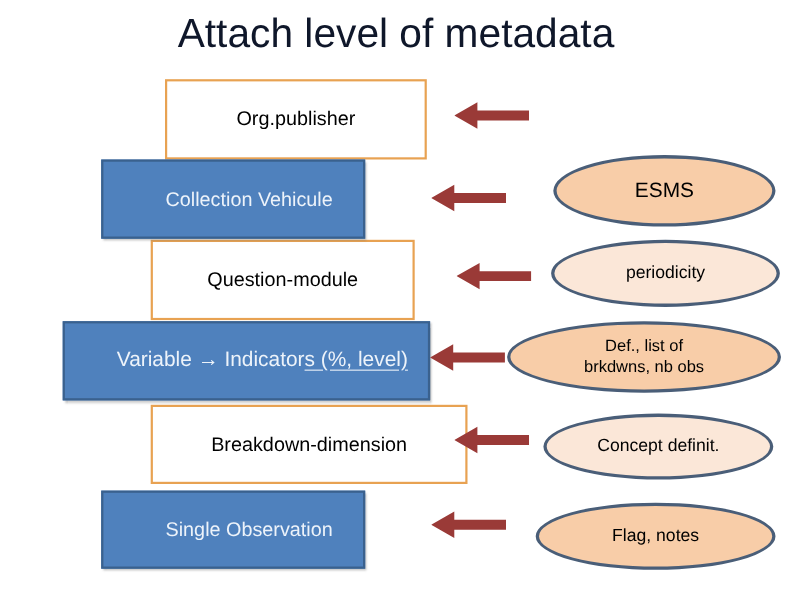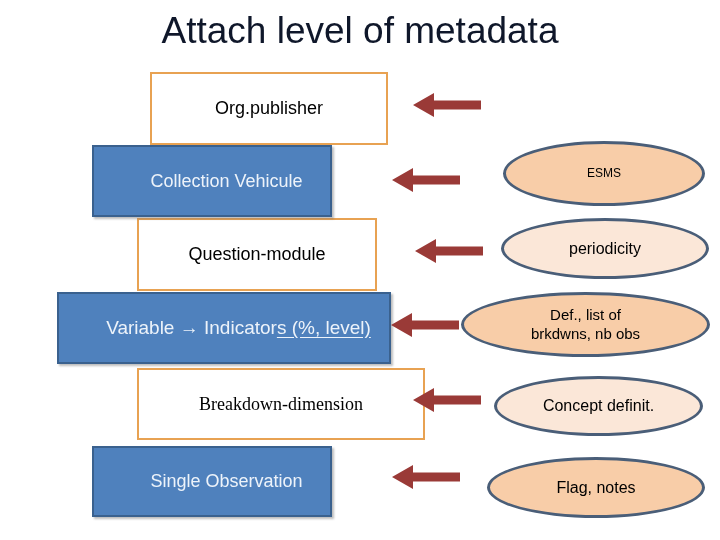--- a/index.html
+++ b/index.html
@@ -75,21 +75,21 @@
   </div>
 
   <div class="box outline" style="left:137px;top:218px;width:240px;height:73px;">
     <span>Question-module</span>
   </div>
 
   <div class="box solid wide" style="left:57px;top:292px;width:334px;height:72px;">
     <span><span>Variable → Indicator</span><span class="u">s (%, level)</span></span>
   </div>
 
-  <div class="box outline" style="left:137px;top:368px;width:288px;height:72px;font-family:Liberation Serif, serif;">
+  <div class="box outline" style="left:137px;top:368px;width:288px;height:72px;">
     <span>Breakdown-dimension</span>
   </div>
 
   <div class="box solid" style="left:92px;top:446px;width:240px;height:71px;">
     <span>Single Observation</span>
   </div>
 
   <svg class="arrow" style="left:413px;top:91px;" viewBox="0 0 68 28">
     <polygon points="0,14 21,2 21,9.5 68,9.5 68,18.5 21,18.5 21,26" fill="#9A3A37"></polygon>
   </svg>
@@ -102,21 +102,21 @@
   <svg class="arrow" style="left:391px;top:311px;" viewBox="0 0 68 28">
     <polygon points="0,14 21,2 21,9.5 68,9.5 68,18.5 21,18.5 21,26" fill="#9A3A37"></polygon>
   </svg>
   <svg class="arrow" style="left:413px;top:386px;" viewBox="0 0 68 28">
     <polygon points="0,14 21,2 21,9.5 68,9.5 68,18.5 21,18.5 21,26" fill="#9A3A37"></polygon>
   </svg>
   <svg class="arrow" style="left:392px;top:463px;" viewBox="0 0 68 28">
     <polygon points="0,14 21,2 21,9.5 68,9.5 68,18.5 21,18.5 21,26" fill="#9A3A37"></polygon>
   </svg>
 
-  <div class="oval tone-dark" style="left:503px;top:141px;width:202px;height:65px;font-size:12px;">
+  <div class="oval tone-dark" style="left:503px;top:141px;width:202px;height:65px;font-size:19px;">
     <span>ESMS</span>
   </div>
 
   <div class="oval tone-light" style="left:501px;top:218px;width:208px;height:61px;">
     <span>periodicity</span>
   </div>
 
   <div class="oval tone-dark" style="left:461px;top:292px;width:249px;height:65px;font-size:15px;">
     <span>Def., list of</span>
     <span>brkdwns, nb obs</span>

